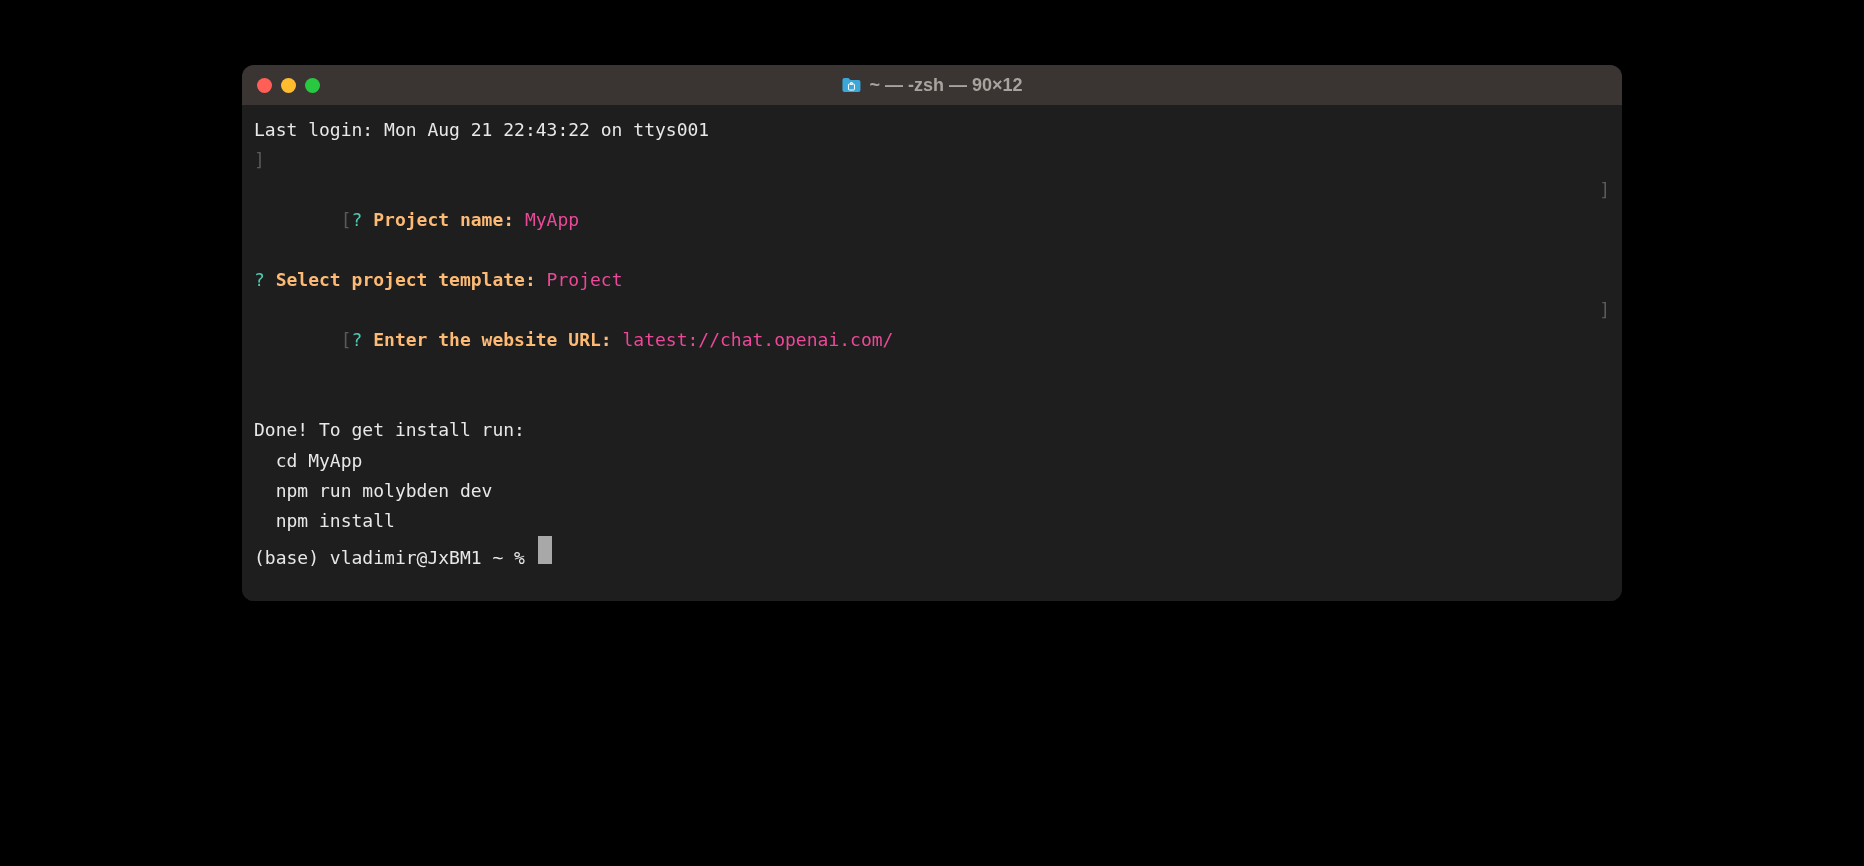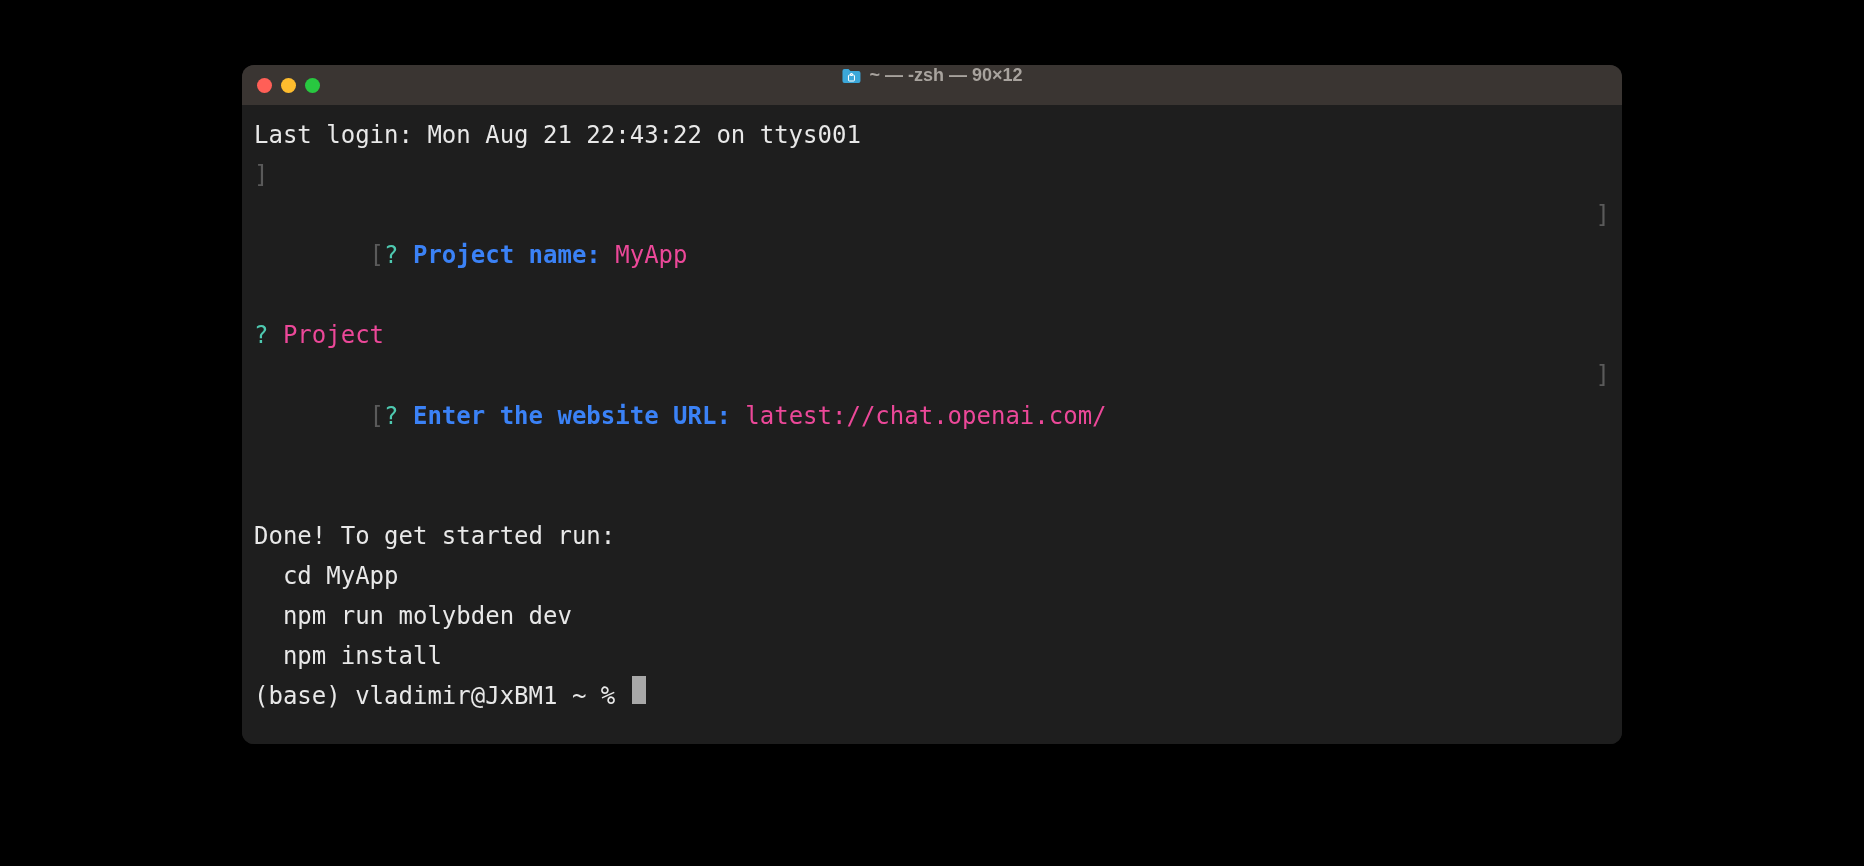--- a/index.html
+++ b/index.html
@@ -24,20 +24,21 @@
       background: #1e1e1e;
       border-radius: 12px;
       overflow: hidden;
       box-shadow: 0 20px 60px rgba(0,0,0,0.6);
     }
     
     .title-bar {
       height: 40px;
       background: #3a3532;
       display: flex;
+      align-items: center;
       padding: 0 15px;
       position: relative;
     }
     
     .traffic-lights {
       display: flex;
       gap: 9px;
       align-items: center;
     }
     
@@ -65,39 +66,39 @@
     }
     
     .folder-icon {
       display: inline-flex;
       align-items: center;
     }
     
     .terminal-body {
       padding: 10px 12px 28px 12px;
       background: #1e1e1e;
-      font-size: 24px;
+      font-size: 18px;
       line-height: 1.67;
       color: #e8e8e8;
       font-weight: 500;
     }
     
     .line {
       white-space: pre;
       display: flex;
       align-items: baseline;
     }
     
     .line-between {
       justify-content: space-between;
     }
     
     .dim { color: #5a5a5a; }
     .green { color: #4ec9b0; }
-    .bold { font-weight: 700; color: #3b82f6; }
+    .bold { font-weight: 700; color: #fdba74; }
     .cyan { color: #ec4899; }
     
     .cursor {
       display: inline-block;
       width: 14px;
       height: 28px;
       background: #a8a8a8;
       vertical-align: text-bottom;
       margin-left: 2px;
       margin-bottom: -2px;
@@ -137,36 +138,36 @@
     </div>
 
     <div class="line line-between">
       <span>
         <span class="dim">[</span><span class="green">?</span><span class="bold"> Project name:</span><span class="cyan"> MyApp</span>
       </span>
       <span class="dim">]</span>
     </div>
 
     <div class="line">
-      <span class="green">?</span><span class="cyan"> Project</span>
+      <span class="green">?</span><span class="bold"> Select project template:</span><span class="cyan"> Project</span>
     </div>
 
     <div class="line line-between">
       <span>
         <span class="dim">[</span><span class="green">?</span><span class="bold"> Enter the website URL:</span><span class="cyan"> latest://chat.openai.com/</span>
       </span>
       <span class="dim">]</span>
     </div>
 
     <div class="line">
       <span> </span>
     </div>
 
     <div class="line">
-      <span>Done! To get started run:</span>
+      <span>Done! To get install run:</span>
     </div>
 
     <div class="line">
       <span>  cd MyApp</span>
     </div>
 
     <div class="line">
       <span>  npm run molybden dev</span>
     </div>
 

